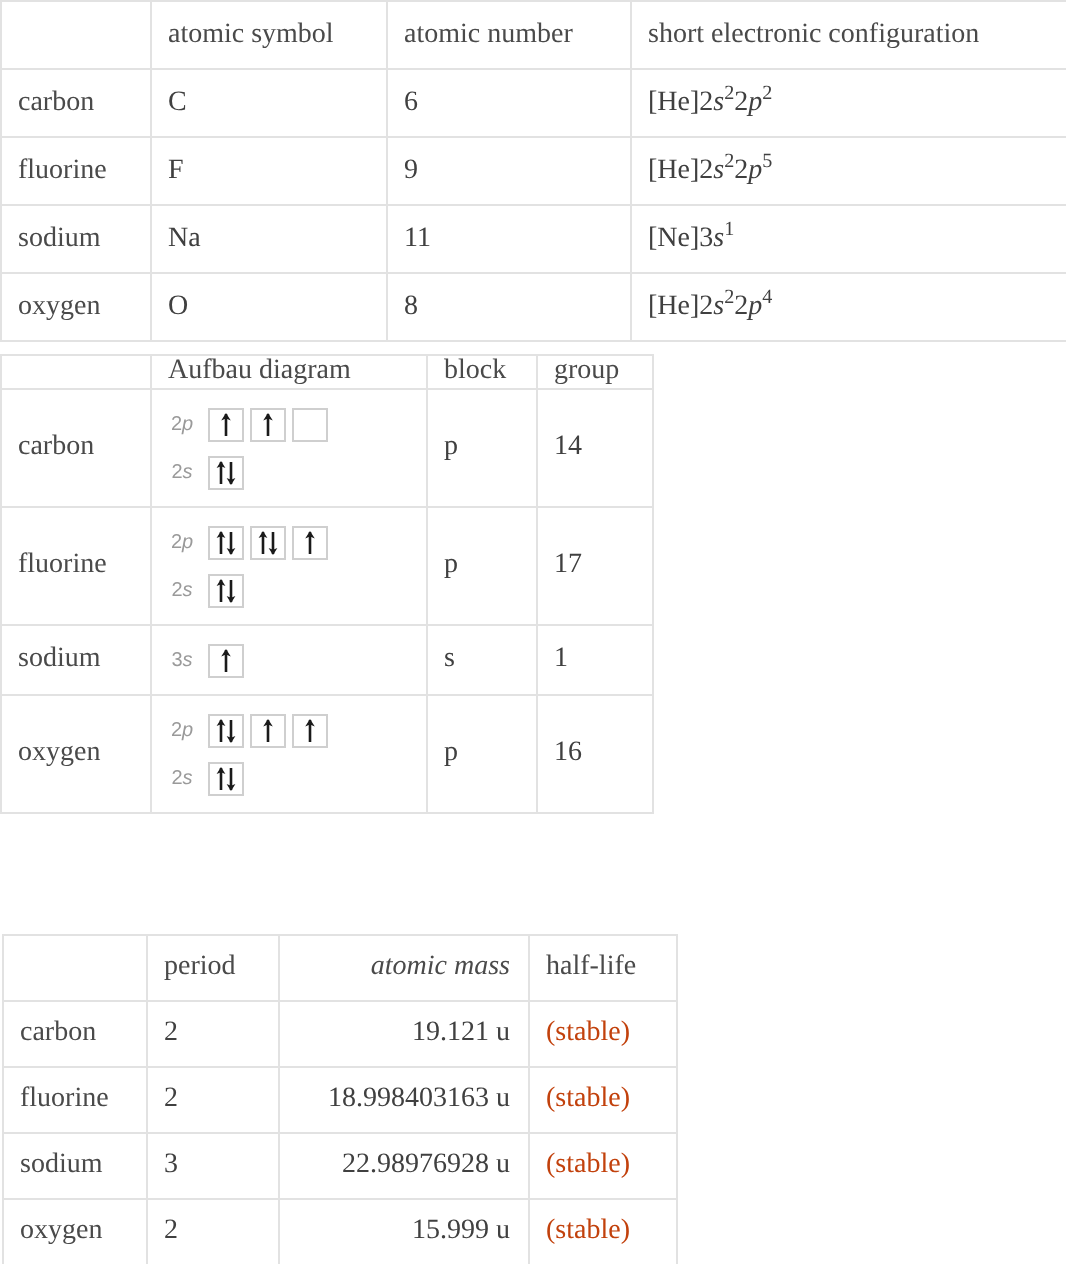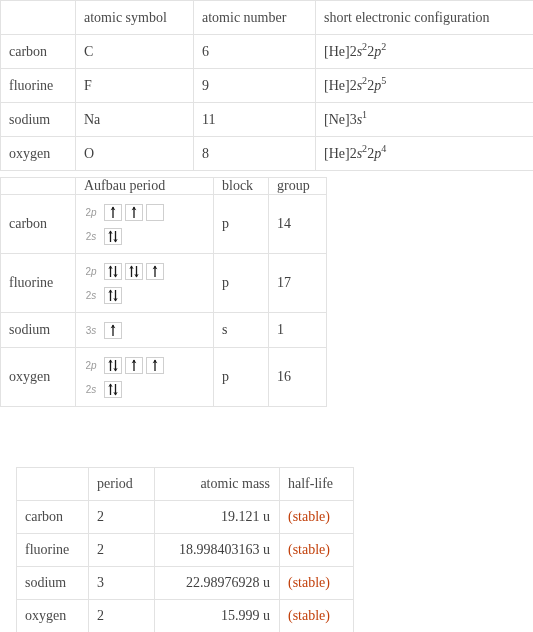--- a/index.html
+++ b/index.html
@@ -80,21 +80,21 @@
     height: 17px;
     border: 1px solid #cfcfcf;
     position: relative;
     box-sizing: border-box;
     background: #fff;
   }
   
   .obox svg { display: block; }
 
   
-  #table-mass { position: absolute; left: 16px; top: 467px; width: 337px; }
+  #table-mass { position: absolute; left: 1px; top: 467px; width: 337px; }
   #table-mass col.m0 { width: 72px; }
   #table-mass col.m1 { width: 66px; }
   #table-mass col.m2 { width: 125px; }
   #table-mass col.m3 { width: 74px; }
   #table-mass tr { height: 33px; }
   #table-mass td.mass { text-align: right; padding-right: 9px; }
   #table-mass td.half { color: #c2410c; }
 </style>
 </head>
 <body>
@@ -147,21 +147,21 @@
   <table class="grid" id="table-aufbau">
     <colgroup>
         <col class="a0">
         <col class="a1">
         <col class="a2">
         <col class="a3">
       </colgroup>
     <thead>
       <tr>
         <th class="corner"></th>
-        <th>Aufbau period</th>
+        <th>Aufbau diagram</th>
         <th>block</th>
         <th>group</th>
       </tr>
     </thead>
     <tbody id="aufbau-body">
         <tr>
           <td class="rowhead">carbon</td>
           <td class="diag">
             <div class="shell-line">
               <span class="shell-label">2<i>p</i></span>
@@ -315,21 +315,21 @@
     <colgroup>
         <col class="m0">
         <col class="m1">
         <col class="m2">
         <col class="m3">
       </colgroup>
     <thead>
       <tr>
         <th class="corner"></th>
         <th>period</th>
-        <th style="text-align:right;padding-right:9px;">atomic mass</th>
+        <th style="text-align:right;padding-right:9px;font-style:italic;">atomic mass</th>
         <th>half-life</th>
       </tr>
     </thead>
     <tbody id="mass-body">
         <tr>
           <td class="rowhead">carbon</td>
           <td>2</td>
           <td class="mass">19.121 u</td>
           <td class="half">(stable)</td>
         </tr>

